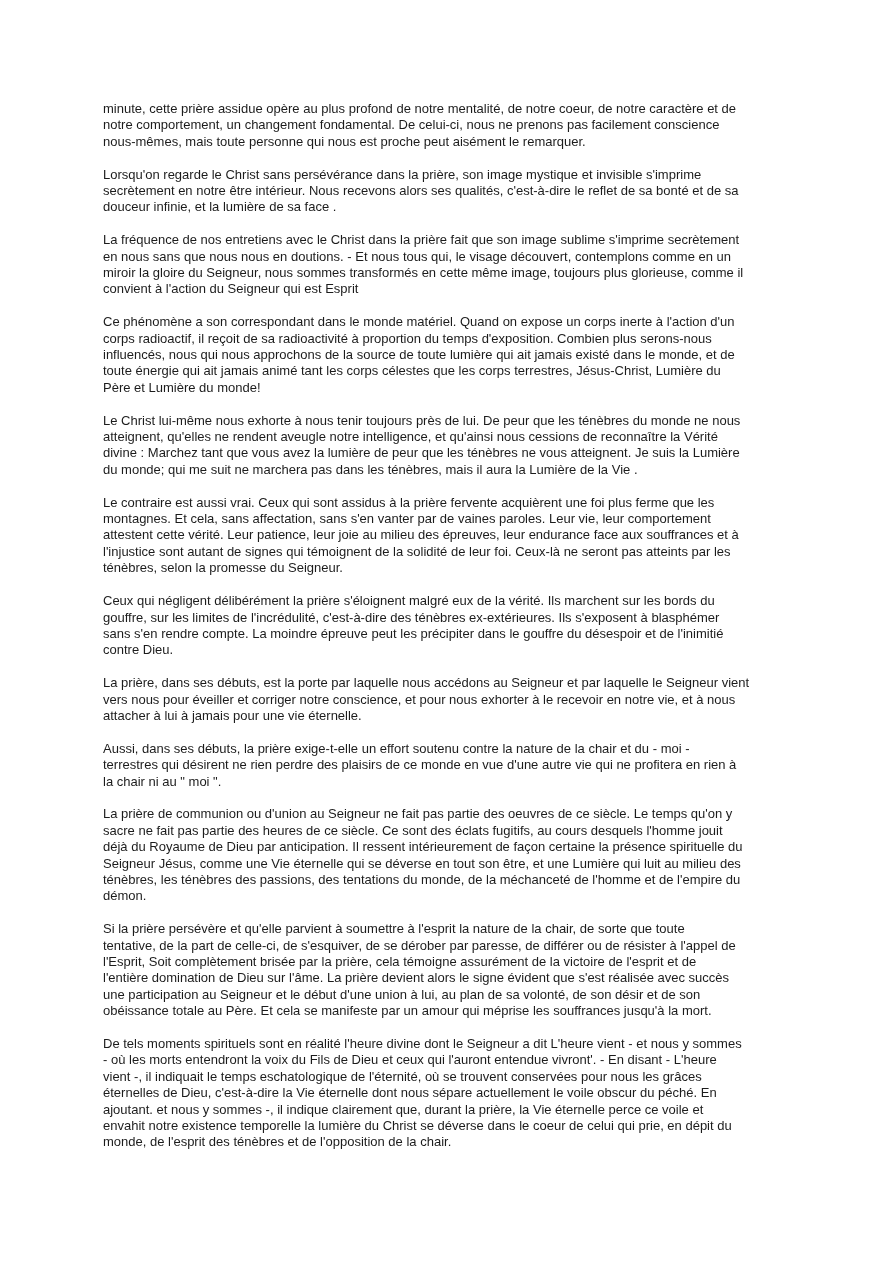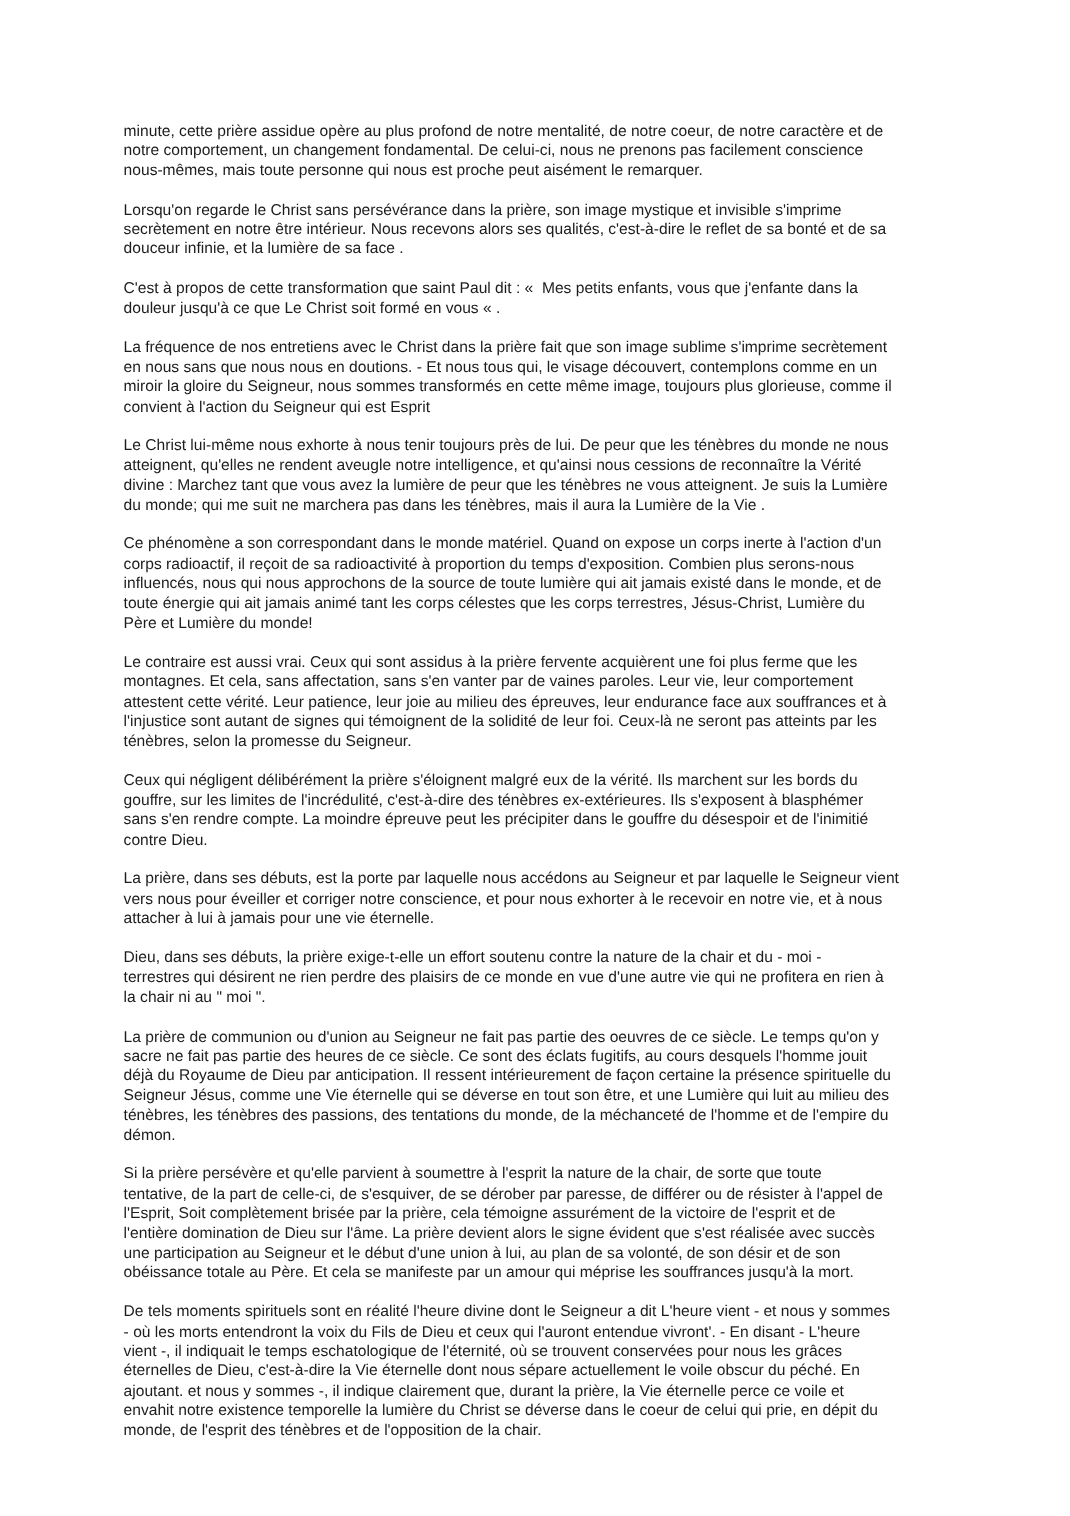--- a/index.html
+++ b/index.html
@@ -39,48 +39,46 @@
 <body>
 
 <div class="page">
   <div class="content">
     <p>minute, cette prière assidue opère au plus profond de notre mentalité, de notre coeur, de notre caractère et de
 notre comportement, un changement fondamental. De celui-ci, nous ne prenons pas facilement conscience
 nous-mêmes, mais toute personne qui nous est proche peut aisément le remarquer.</p>
     <p>Lorsqu'on regarde le Christ sans persévérance dans la prière, son image mystique et invisible s'imprime
 secrètement en notre être intérieur. Nous recevons alors ses qualités, c'est-à-dire le reflet de sa bonté et de sa
 douceur infinie, et la lumière de sa face .</p>
-    <p>C'est à propos de cette transformation que saint Paul dit : «  Mes petits enfants, vous que j'enfante dans la
-douleur jusqu'à ce que Le Christ soit formé en vous « .</p>
     <p>La fréquence de nos entretiens avec le Christ dans la prière fait que son image sublime s'imprime secrètement
 en nous sans que nous nous en doutions. - Et nous tous qui, le visage découvert, contemplons comme en un
 miroir la gloire du Seigneur, nous sommes transformés en cette même image, toujours plus glorieuse, comme il
 convient à l'action du Seigneur qui est Esprit</p>
-    <p>Le Christ lui-même nous exhorte à nous tenir toujours près de lui. De peur que les ténèbres du monde ne nous
-atteignent, qu'elles ne rendent aveugle notre intelligence, et qu'ainsi nous cessions de reconnaître la Vérité
-divine : Marchez tant que vous avez la lumière de peur que les ténèbres ne vous atteignent. Je suis la Lumière
-du monde; qui me suit ne marchera pas dans les ténèbres, mais il aura la Lumière de la Vie .</p>
     <p>Ce phénomène a son correspondant dans le monde matériel. Quand on expose un corps inerte à l'action d'un
 corps radioactif, il reçoit de sa radioactivité à proportion du temps d'exposition. Combien plus serons-nous
 influencés, nous qui nous approchons de la source de toute lumière qui ait jamais existé dans le monde, et de
 toute énergie qui ait jamais animé tant les corps célestes que les corps terrestres, Jésus-Christ, Lumière du
 Père et Lumière du monde!</p>
+    <p>Le Christ lui-même nous exhorte à nous tenir toujours près de lui. De peur que les ténèbres du monde ne nous
+atteignent, qu'elles ne rendent aveugle notre intelligence, et qu'ainsi nous cessions de reconnaître la Vérité
+divine : Marchez tant que vous avez la lumière de peur que les ténèbres ne vous atteignent. Je suis la Lumière
+du monde; qui me suit ne marchera pas dans les ténèbres, mais il aura la Lumière de la Vie .</p>
     <p>Le contraire est aussi vrai. Ceux qui sont assidus à la prière fervente acquièrent une foi plus ferme que les
 montagnes. Et cela, sans affectation, sans s'en vanter par de vaines paroles. Leur vie, leur comportement
 attestent cette vérité. Leur patience, leur joie au milieu des épreuves, leur endurance face aux souffrances et à
 l'injustice sont autant de signes qui témoignent de la solidité de leur foi. Ceux-là ne seront pas atteints par les
 ténèbres, selon la promesse du Seigneur.</p>
     <p>Ceux qui négligent délibérément la prière s'éloignent malgré eux de la vérité. Ils marchent sur les bords du
 gouffre, sur les limites de l'incrédulité, c'est-à-dire des ténèbres ex-extérieures. Ils s'exposent à blasphémer
 sans s'en rendre compte. La moindre épreuve peut les précipiter dans le gouffre du désespoir et de l'inimitié
 contre Dieu.</p>
     <p>La prière, dans ses débuts, est la porte par laquelle nous accédons au Seigneur et par laquelle le Seigneur vient
 vers nous pour éveiller et corriger notre conscience, et pour nous exhorter à le recevoir en notre vie, et à nous
 attacher à lui à jamais pour une vie éternelle.</p>
-    <p>Dieu, dans ses débuts, la prière exige-t-elle un effort soutenu contre la nature de la chair et du - moi -
+    <p>Aussi, dans ses débuts, la prière exige-t-elle un effort soutenu contre la nature de la chair et du - moi -
 terrestres qui désirent ne rien perdre des plaisirs de ce monde en vue d'une autre vie qui ne profitera en rien à
 la chair ni au " moi ".</p>
     <p>La prière de communion ou d'union au Seigneur ne fait pas partie des oeuvres de ce siècle. Le temps qu'on y
 sacre ne fait pas partie des heures de ce siècle. Ce sont des éclats fugitifs, au cours desquels l'homme jouit
 déjà du Royaume de Dieu par anticipation. Il ressent intérieurement de façon certaine la présence spirituelle du
 Seigneur Jésus, comme une Vie éternelle qui se déverse en tout son être, et une Lumière qui luit au milieu des
 ténèbres, les ténèbres des passions, des tentations du monde, de la méchanceté de l'homme et de l'empire du
 démon.</p>
     <p>Si la prière persévère et qu'elle parvient à soumettre à l'esprit la nature de la chair, de sorte que toute
 tentative, de la part de celle-ci, de s'esquiver, de se dérober par paresse, de différer ou de résister à l'appel de

